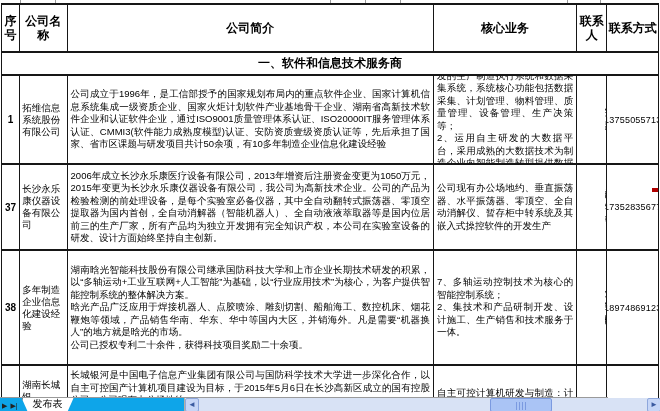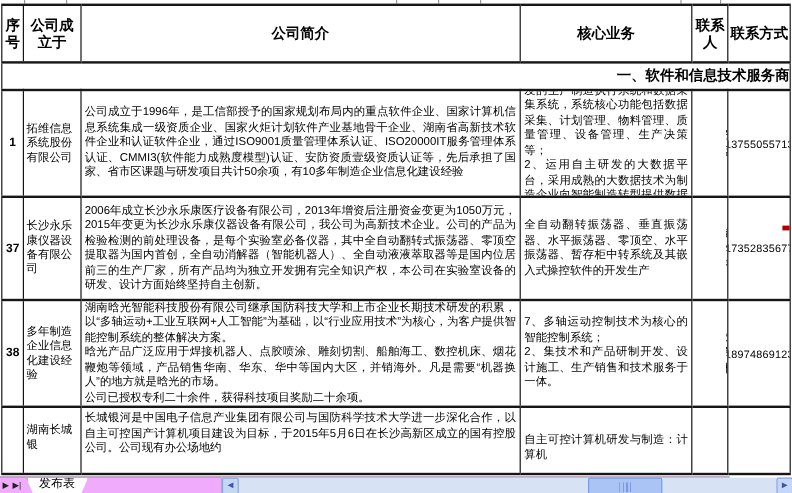--- a/index.html
+++ b/index.html
@@ -6,38 +6,38 @@
   .screen{position:relative;width:660px;height:411px;background:#fff;overflow:hidden;
           font-family:"Liberation Sans",sans-serif;color:#000;}
   
   .tick{position:absolute;top:0;width:1px;height:3px;background:#9a9a9a;}
   
   table.grid{position:absolute;left:1px;top:3px;border-collapse:collapse;table-layout:fixed;width:658px;}
   table.grid td{border:1px solid #161616;border-top-width:2px;border-bottom-width:2px;
                 overflow:hidden;padding:0;vertical-align:middle;}
   .title-cell{height:30px;text-align:center;font-weight:bold;font-size:19px;letter-spacing:1px;}
   .hdr{height:46px;text-align:center;font-weight:bold;font-size:12px;line-height:14px;font-family:Liberation Serif, serif;}
-  .section-cell{height:21px;text-align:right;font-weight:bold;font-size:12px;}
+  .section-cell{height:21px;text-align:center;font-weight:bold;font-size:12px;}
   .cellbox{display:flex;align-items:center;overflow:hidden;box-sizing:border-box;}
   .no{justify-content:center;font-weight:bold;font-size:10px;}
   .name{padding:7px 2px;font-size:9.5px;line-height:12px;}
   .intro,.core{padding:1px 3px;font-size:9.5px;line-height:12.5px;white-space:pre-line;
                text-align:justify;}
   .contact{justify-content:center;font-size:9.5px;margin-left:28px;}
   .phone{justify-content:center;font-size:9px;letter-spacing:0.2px;}
   .r1 .cellbox{height:87px;}
   .r2 .cellbox{height:84px;}
-  .r3 .cellbox{height:87px;}
+  .r3 .cellbox{height:113px;}
   .r4 .cellbox{height:54px;align-items:flex-start;}
   .r4 .name{padding-top:13px;}
   .r4 .intro{padding-top:3px;}
   .r4 .core{padding-top:21px;}
   .red-marker{position:absolute;left:652px;top:188px;width:6px;height:4px;background:#b00000;}
   
-  .chrome{position:absolute;left:0;top:397px;width:608px;height:14px;background:#f0abfc;
+  .chrome{position:absolute;left:0;top:397px;width:608px;height:14px;background:#0ea5e9;
           border-top:1px solid #9a9a9a;display:flex;align-items:stretch;z-index:5;}
   .navbtns{display:flex;align-items:center;gap:3px;padding:0 4px 0 2px;}
   .navbtn{font-size:7px;color:#222;line-height:13px;cursor:default;}
   .sheettab{background:#ffffff;border:1px solid #808080;border-top:none;font-size:10px;
             line-height:12px;padding:0 10px;clip-path:polygon(0 0,100% 0,88% 100%,12% 100%);}
   .hscroll{position:absolute;left:184px;top:0;width:476px;height:14px;background:#d8e2f5;
            border-left:1px solid #b5b2a4;display:block;}
   .sbtn{position:absolute;top:0;width:14px;height:14px;background:#c6d6f7;
         border:1px solid #8ea7dc;box-sizing:border-box;color:#3a5aa0;font-size:8px;
         line-height:12px;text-align:center;border-radius:2px;}
@@ -66,21 +66,21 @@
       <col style="width:18px">
         <col style="width:47px">
         <col style="width:363px">
       <col style="width:142px">
         <col style="width:30px">
         <col style="width:51px">
     </colgroup>
     <tbody>
     <tr>
       <td class="hdr">序号</td>
-      <td class="hdr">公司成立于</td>
+      <td class="hdr">公司名称</td>
       <td class="hdr">公司简介</td>
       <td class="hdr">核心业务</td>
       <td class="hdr">联系人</td>
       <td class="hdr">联系方式</td>
     </tr>
     <tr>
       <td colspan="6" class="section-cell">一、软件和信息技术服务商</td>
     </tr>
 
     <tr class="r1">
@@ -109,21 +109,21 @@
       <td>
             <div class="cellbox no">37</div>
           </td>
       <td>
             <div class="cellbox name">长沙永乐康仪器设备有限公司</div>
           </td>
       <td>
             <div class="cellbox intro">2006年成立长沙永乐康医疗设备有限公司，2013年增资后注册资金变更为1050万元，2015年变更为长沙永乐康仪器设备有限公司，我公司为高新技术企业。公司的产品为检验检测的前处理设备，是每个实验室必备仪器，其中全自动翻转式振荡器、零顶空提取器为国内首创，全自动消解器（智能机器人）、全自动液液萃取器等是国内位居前三的生产厂家，所有产品均为独立开发拥有完全知识产权，本公司在实验室设备的研发、设计方面始终坚持自主创新。</div>
           </td>
       <td>
-            <div class="cellbox core">全自动翻转振荡器、垂直振荡器、水平振荡器、零顶空、水平振荡器、暂存柜中转系统及其嵌入式操控软件的开发生产</div>
+            <div class="cellbox core">公司现有办公场地约、垂直振荡器、水平振荡器、零顶空、全自动消解仪、暂存柜中转系统及其嵌入式操控软件的开发生产</div>
           </td>
       <td>
             <div class="cellbox contact">黎昀婷</div>
           </td>
       <td>
             <div class="cellbox phone">17352835677</div>
           </td>
     </tr>
 
     <tr class="r3">

